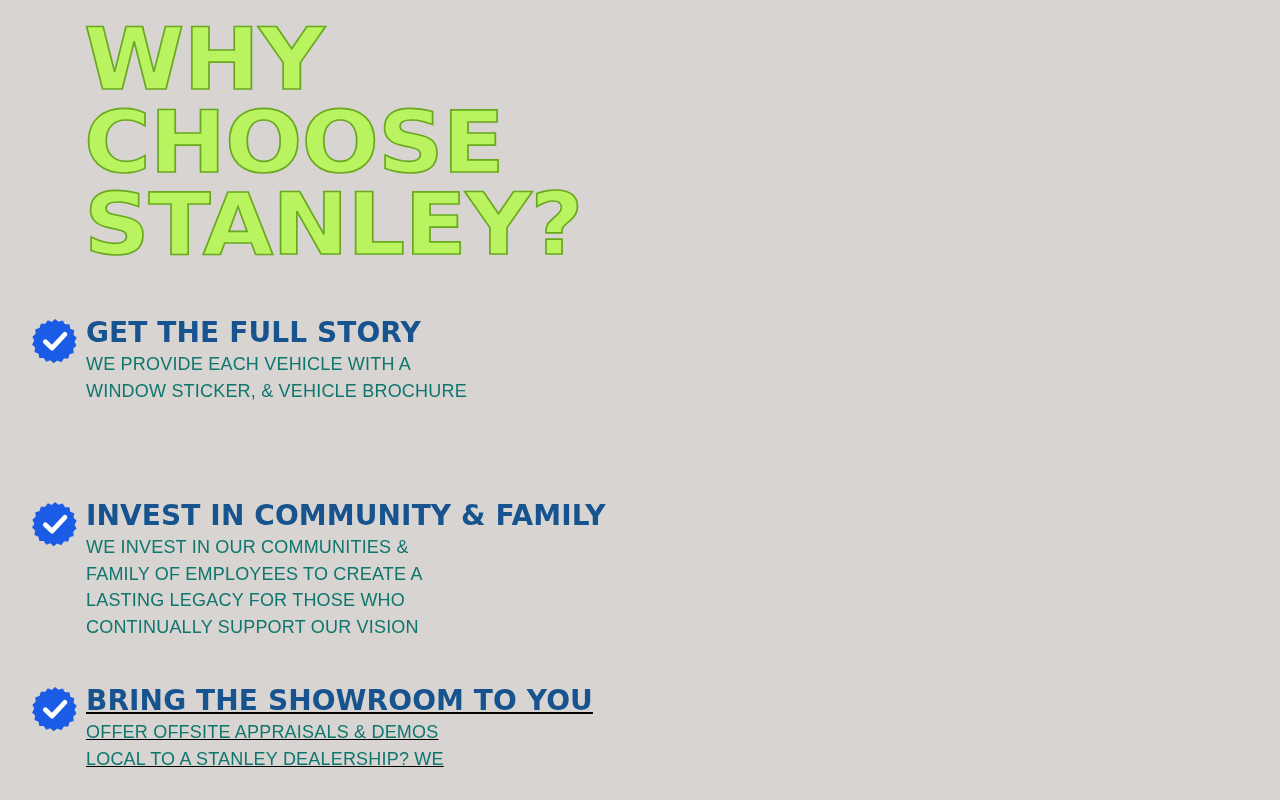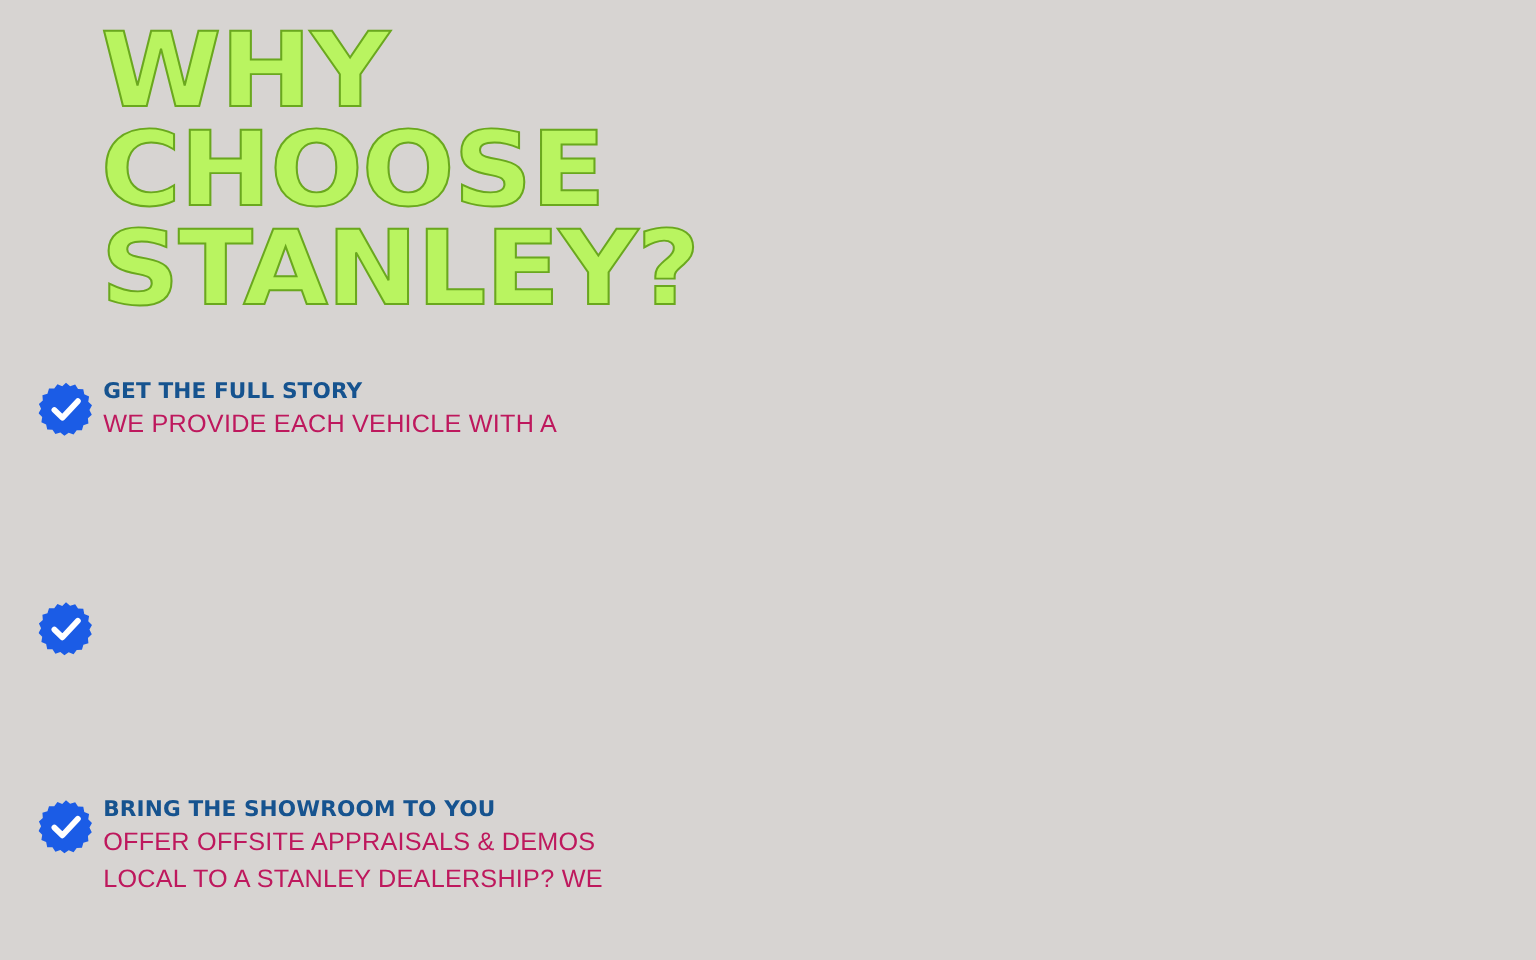--- a/index.html
+++ b/index.html
@@ -76,44 +76,44 @@
     height: 46px;
   }
 
   .ftext {
     margin-left: 6px;
   }
 
   .fheading {
     font-family: "DejaVu Sans", sans-serif;
     font-weight: 700;
-    font-size: 18px;
+    font-size: 28px;
     line-height: 1.22;
     letter-spacing: 0.1px;
     color: #16538f;
     text-transform: uppercase;
     margin: 0 0 1px 0;
   }
 
   .fbody {
     font-family: "Liberation Sans", sans-serif;
     font-weight: 400;
-    font-size: 21px;
+    font-size: 18px;
     line-height: 1.47;
     letter-spacing: 0.2px;
-    color: #be185d;
+    color: #0f766e;
     text-transform: uppercase;
     margin: 0;
   }
   .fbody .ln { display: block; white-space: nowrap; }
 
   
   #f-l0 { left: 32px;  top: 316px; }
   #f-l1 { left: 32px;  top: 499px; }
-  #f-l2 { left: 32px;  top: 664px; }
+  #f-l2 { left: 32px;  top: 684px; text-decoration: underline; }
   #f-l0 .ftext, #f-l1 .ftext, #f-l2 .ftext { margin-left: 8px; }
 </style>
 </head>
 <body>
 
 <div class="poster">
 
   <div class="headline">
     <span class="hl-line">WHY</span>
     <span class="hl-line">CHOOSE</span>
@@ -126,31 +126,41 @@
       <span class="badge">
         <svg viewBox="0 0 100 100" aria-hidden="true">
           <path fill="#1b5ce6" d="M50 2 L57.5 8.2 L66.6 5.4 L71.8 13.4 L81.3 13.7 L83.1 23.1 L91.8 26.8 L90.3 36.3 L97.1 43 L92.5 51.4 L96.7 60 L89.7 66.5 L90.6 76 L81.5 78.9 L78.9 88.1 L69.4 88.3 L63.7 96 L54.9 92.5 L47.1 98.1 L39.8 92.1 L30.8 95 L25.5 87.1 L16 86.9 L14 77.5 L5.4 73.7 L6.9 64.3 L0.2 57.5 L4.9 49.2 L0.9 40.5 L8 34.1 L7.3 24.6 L16.4 21.9 L19.2 12.7 L28.7 12.6 L34.5 5 L43.2 8.6 Z"></path>
           <path fill="none" stroke="#ffffff" stroke-width="10.5" stroke-linecap="round" stroke-linejoin="round" d="M29 51.5 L43.5 65.5 L71.5 35.5"></path>
         </svg>
       </span>
       <div class="ftext">
         <div class="fheading">GET THE FULL STORY</div>
         <div class="fbody">
           <span class="ln">WE PROVIDE EACH VEHICLE WITH A</span>
+          <span class="ln">WINDOW STICKER, &amp; VEHICLE BROCHURE</span>
         </div>
       </div>
     </div>
 
     <div class="feature" id="f-l1">
       <span class="badge">
         <svg viewBox="0 0 100 100" aria-hidden="true">
           <path fill="#1b5ce6" d="M50 2 L57.5 8.2 L66.6 5.4 L71.8 13.4 L81.3 13.7 L83.1 23.1 L91.8 26.8 L90.3 36.3 L97.1 43 L92.5 51.4 L96.7 60 L89.7 66.5 L90.6 76 L81.5 78.9 L78.9 88.1 L69.4 88.3 L63.7 96 L54.9 92.5 L47.1 98.1 L39.8 92.1 L30.8 95 L25.5 87.1 L16 86.9 L14 77.5 L5.4 73.7 L6.9 64.3 L0.2 57.5 L4.9 49.2 L0.9 40.5 L8 34.1 L7.3 24.6 L16.4 21.9 L19.2 12.7 L28.7 12.6 L34.5 5 L43.2 8.6 Z"></path>
           <path fill="none" stroke="#ffffff" stroke-width="10.5" stroke-linecap="round" stroke-linejoin="round" d="M29 51.5 L43.5 65.5 L71.5 35.5"></path>
         </svg>
       </span>
+      <div class="ftext">
+        <div class="fheading">INVEST IN COMMUNITY &amp; FAMILY</div>
+        <div class="fbody">
+          <span class="ln">WE INVEST IN OUR COMMUNITIES &amp;</span>
+          <span class="ln">FAMILY OF EMPLOYEES TO CREATE A</span>
+          <span class="ln">LASTING LEGACY FOR THOSE WHO</span>
+          <span class="ln">CONTINUALLY SUPPORT OUR VISION</span>
+        </div>
+      </div>
     </div>
 
     <div class="feature" id="f-l2">
       <span class="badge">
         <svg viewBox="0 0 100 100" aria-hidden="true">
           <path fill="#1b5ce6" d="M50 2 L57.5 8.2 L66.6 5.4 L71.8 13.4 L81.3 13.7 L83.1 23.1 L91.8 26.8 L90.3 36.3 L97.1 43 L92.5 51.4 L96.7 60 L89.7 66.5 L90.6 76 L81.5 78.9 L78.9 88.1 L69.4 88.3 L63.7 96 L54.9 92.5 L47.1 98.1 L39.8 92.1 L30.8 95 L25.5 87.1 L16 86.9 L14 77.5 L5.4 73.7 L6.9 64.3 L0.2 57.5 L4.9 49.2 L0.9 40.5 L8 34.1 L7.3 24.6 L16.4 21.9 L19.2 12.7 L28.7 12.6 L34.5 5 L43.2 8.6 Z"></path>
           <path fill="none" stroke="#ffffff" stroke-width="10.5" stroke-linecap="round" stroke-linejoin="round" d="M29 51.5 L43.5 65.5 L71.5 35.5"></path>
         </svg>
       </span>
       <div class="ftext">

